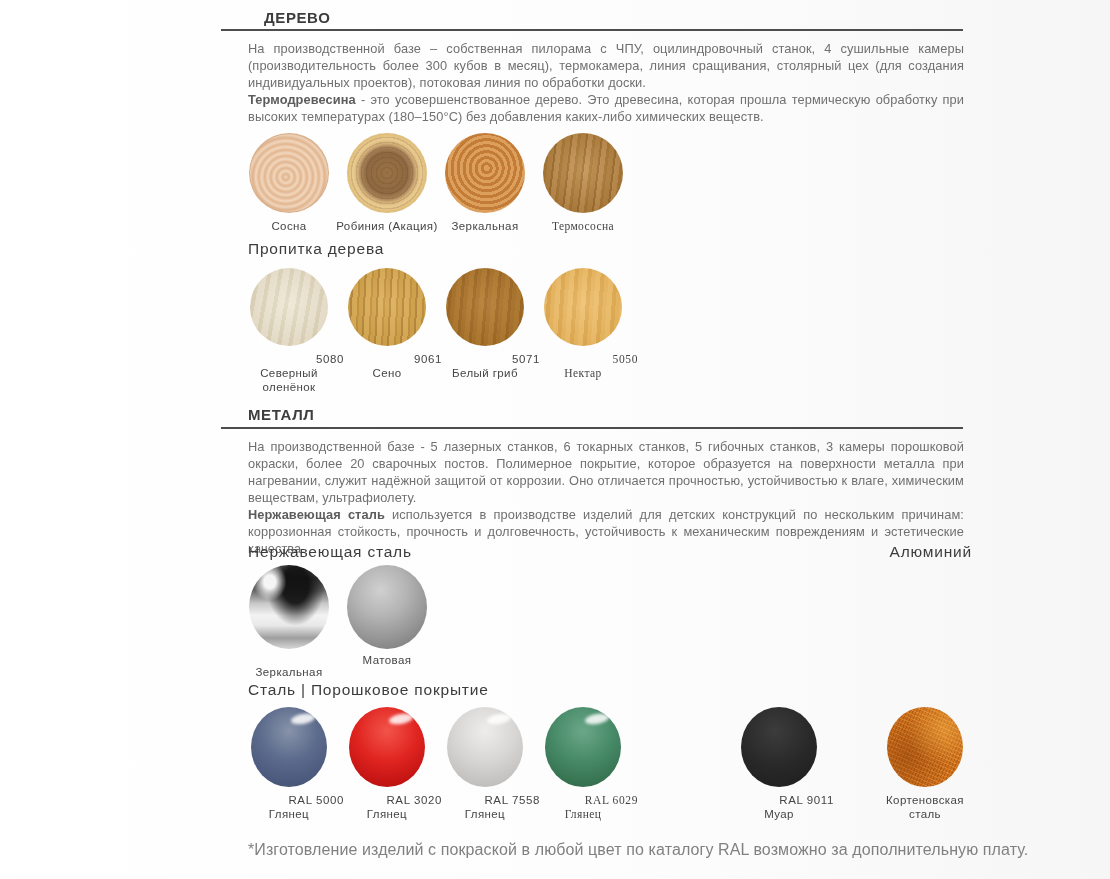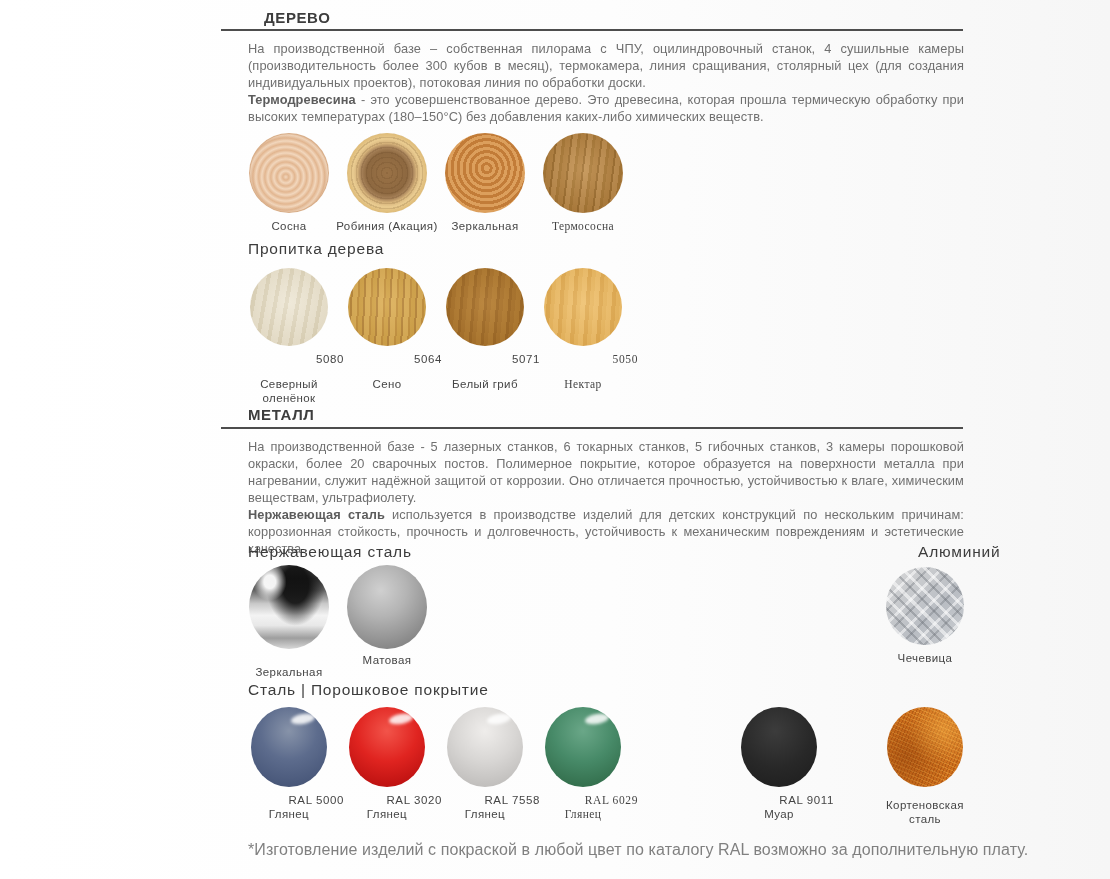--- a/index.html
+++ b/index.html
@@ -29,21 +29,21 @@
   .circle{position:relative;margin:0 auto;border-radius:50%;}
   .c80{width:80px;height:80px;}
   .c78{width:78px;height:78px;}
   .sphere{width:80px;height:84px;}
   .ball{width:76px;height:80px;}
 
   .label{
     margin-top:6px;font-size:11.5px;line-height:14px;color:#454545;
     letter-spacing:.4px;white-space:nowrap;
   }
-  .label .wrap{white-space:normal;max-width:92px;margin:11px auto;}
+  .label .wrap{white-space:normal;max-width:92px;margin:0 auto;}
   .label .code{letter-spacing:.6px;text-align:right;}
 
   
   .c-sosna{
     background:
       radial-gradient(circle at 50% 50%, rgba(0,0,0,0) 58%, rgba(120,70,40,.10) 80%, rgba(120,70,40,.28) 97%),
       repeating-radial-gradient(circle at 46% 55%, #f2d7bd 0px, #e2b690 3px, #f2d7bd 6px);
     box-shadow:inset 0 0 0 1px #d8ae89;
   }
   .c-robinia{
@@ -160,21 +160,21 @@
   <div class="item col1" style="top:268px;">
     <div class="circle c78 c-5080"></div>
     <div class="label">
       <div class="code">5080</div>
       <div class="wrap">Северный оленёнок</div>
     </div>
   </div>
   <div class="item col2" style="top:268px;">
     <div class="circle c78 c-5064"></div>
     <div class="label">
-      <div class="code">5064</div>
+      <div class="code">9061</div>
       <div class="wrap">Сено</div>
     </div>
   </div>
   <div class="item col3" style="top:268px;">
     <div class="circle c78 c-5071"></div>
     <div class="label">
       <div class="code">5071</div>
       <div class="wrap">Белый гриб</div>
     </div>
   </div>
@@ -188,35 +188,31 @@
 
   <div class="abs sec-title" style="left:248px;top:406px;">МЕТАЛЛ</div>
   <div class="abs rule" style="left:221px;top:427px;width:742px;"></div>
 
   <div class="abs body-text" style="left:248px;top:438px;">
     <p>На производственной базе - 5 лазерных станков, 6 токарных станков, 5 гибочных станков, 3 камеры порошковой окраски, более 20 сварочных постов. Полимерное покрытие, которое образуется на поверхности металла при нагревании, служит надёжной защитой от коррозии. Оно отличается прочностью, устойчивостью к влаге, химическим веществам, ультрафиолету.</p>
     <p><span class="lead">Нержавеющая сталь</span><span> используется в производстве изделий для детских конструкций по нескольким причинам: коррозионная стойкость, прочность и долговечность, устойчивость к механическим повреждениям и эстетические качества.</span></p>
   </div>
 
   <div class="abs sub-title" style="left:248px;top:543px;">Нержавеющая сталь</div>
-  <div class="abs sub-title" style="left:918px;top:543px;width:110px;text-align:left;">Алюминий</div>
+  <div class="abs sub-title" style="left:862px;top:543px;width:110px;text-align:right;">Алюминий</div>
 
   <div class="item col1" style="top:565px;">
     <div class="circle sphere c-mirror"></div>
     <div class="label" style="margin-top:16px;">Зеркальная</div>
   </div>
   <div class="item col2" style="top:565px;">
     <div class="circle sphere c-matte"></div>
     <div class="label" style="margin-top:4px;">Матовая</div>
   </div>
 
-  <div class="item colR" style="top:567px;">
-    <div class="circle c78 c-lentil"></div>
-    <div class="label">Чечевица</div>
-  </div>
 
   <div class="abs sub-title" style="left:248px;top:681px;">Сталь | Порошковое покрытие</div>
 
   <div class="item col1" style="top:707px;">
     <div class="circle ball ral-5000 gloss"></div>
     <div class="label">
       <div class="code">RAL 5000</div>
       <div>Глянец</div>
     </div>
   </div>

